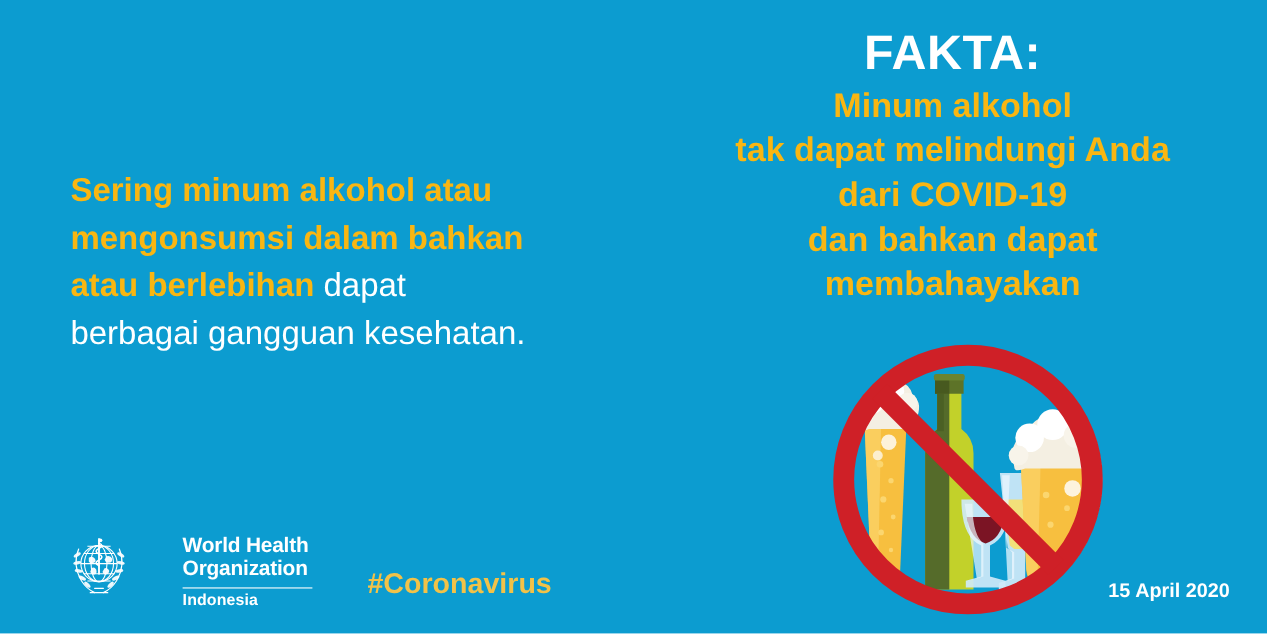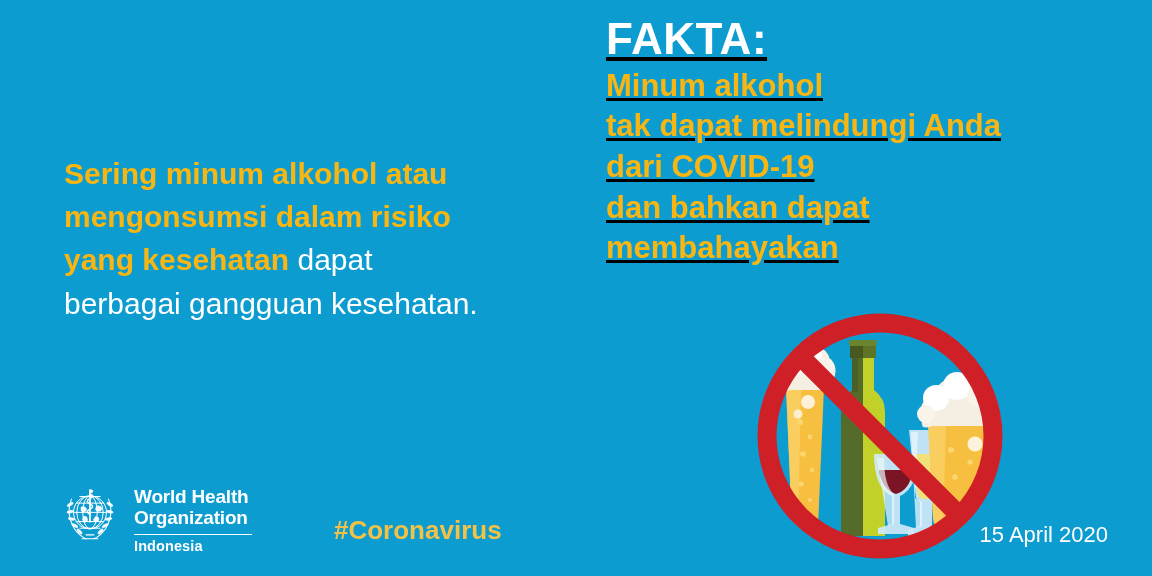--- a/index.html
+++ b/index.html
@@ -14,24 +14,23 @@
     background: #0c9cd0;
     overflow: hidden;
     font-family: "Liberation Sans", sans-serif;
     -webkit-font-smoothing: antialiased;
   }
 
   
   #headline-block {
     position: absolute;
     right: 26px;
-    top: 16px;
+    top: 26px;
     width: 520px;
-    text-align: left;
-    text-decoration: underline;
+    text-align: center;
   }
   #fakta-label {
     color: #ffffff;
     font-size: 44px;
     font-weight: 700;
     letter-spacing: 0.5px;
     line-height: 1.04;
     margin: 0 0 4px 0;
   }
   #headline-text {
@@ -64,21 +63,21 @@
   
   #who-logo {
     position: absolute;
     left: 57px;
     bottom: 22px;
     display: flex;
     align-items: flex-start;
     gap: 11px;
   }
   #who-emblem { width: 66px; height: 66px; display: block; flex: none; }
-  #who-wordmark { padding-top: 4px; }
+  #who-wordmark { padding-top: 4px; margin-left: 32px; }
   #who-wordmark .who-line {
     display: block;
     color: #ffffff;
     font-size: 19px;
     font-weight: 700;
     line-height: 1.12;
     letter-spacing: -0.2px;
   }
   #who-rule {
     width: 118px;
@@ -102,25 +101,25 @@
     display: flex;
     gap: 54px;
     color: #f2c248;
     font-size: 26px;
     font-weight: 700;
   }
 
   
   #date-stamp {
     position: absolute;
-    right: 44px;
+    right: 34px;
     bottom: 28px;
     color: #ffffff;
-    font-size: 22px;
-    font-weight: 400;
+    font-size: 18px;
+    font-weight: 700;
   }
 
   
   #illustration {
     position: absolute;
     left: 746px;
     top: 302px;
     width: 268px;
     height: 268px;
   }
@@ -137,22 +136,22 @@
       <span class="hl-line">Minum alkohol</span>
       <span class="hl-line">tak dapat melindungi Anda</span>
       <span class="hl-line">dari COVID-19</span>
       <span class="hl-line">dan bahkan dapat</span>
       <span class="hl-line">membahayakan</span>
     </div>
   </div>
 
   <div id="body-copy">
     <span class="copy-line"><span class="emph">Sering minum alkohol atau</span></span>
-    <span class="copy-line"><span class="emph">mengonsumsi dalam risiko</span></span>
-    <span class="copy-line"><span class="emph">yang kesehatan</span><span> dapat</span></span>
+    <span class="copy-line"><span class="emph">mengonsumsi dalam bahkan</span></span>
+    <span class="copy-line"><span class="emph">atau berlebihan</span><span> dapat</span></span>
     <span class="copy-line">berbagai gangguan kesehatan.</span>
   </div>
 
   <div id="who-logo">
     <svg id="who-emblem" viewBox="0 0 100 100" aria-hidden="true">
       <g fill="none" stroke="#ffffff" stroke-width="1.5">
 
         <circle cx="50" cy="46" r="25"></circle>
         <ellipse cx="50" cy="46" rx="11" ry="25"></ellipse>
         <ellipse cx="50" cy="46" rx="20" ry="25"></ellipse>

